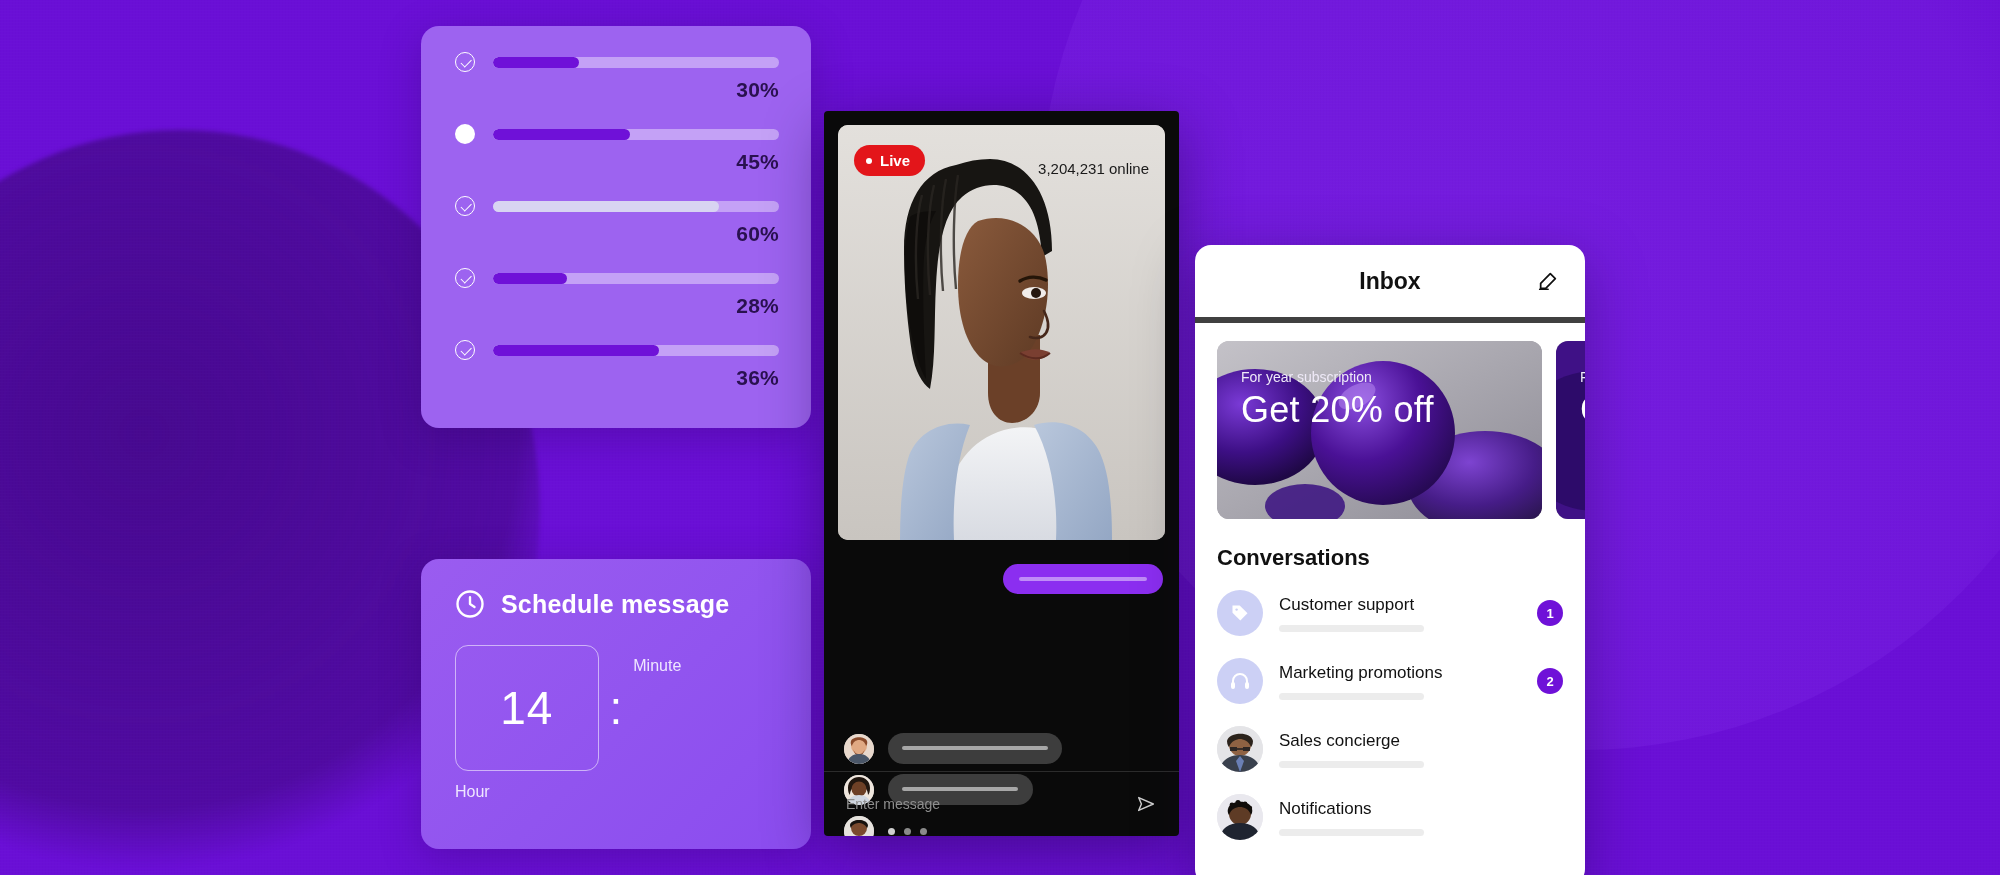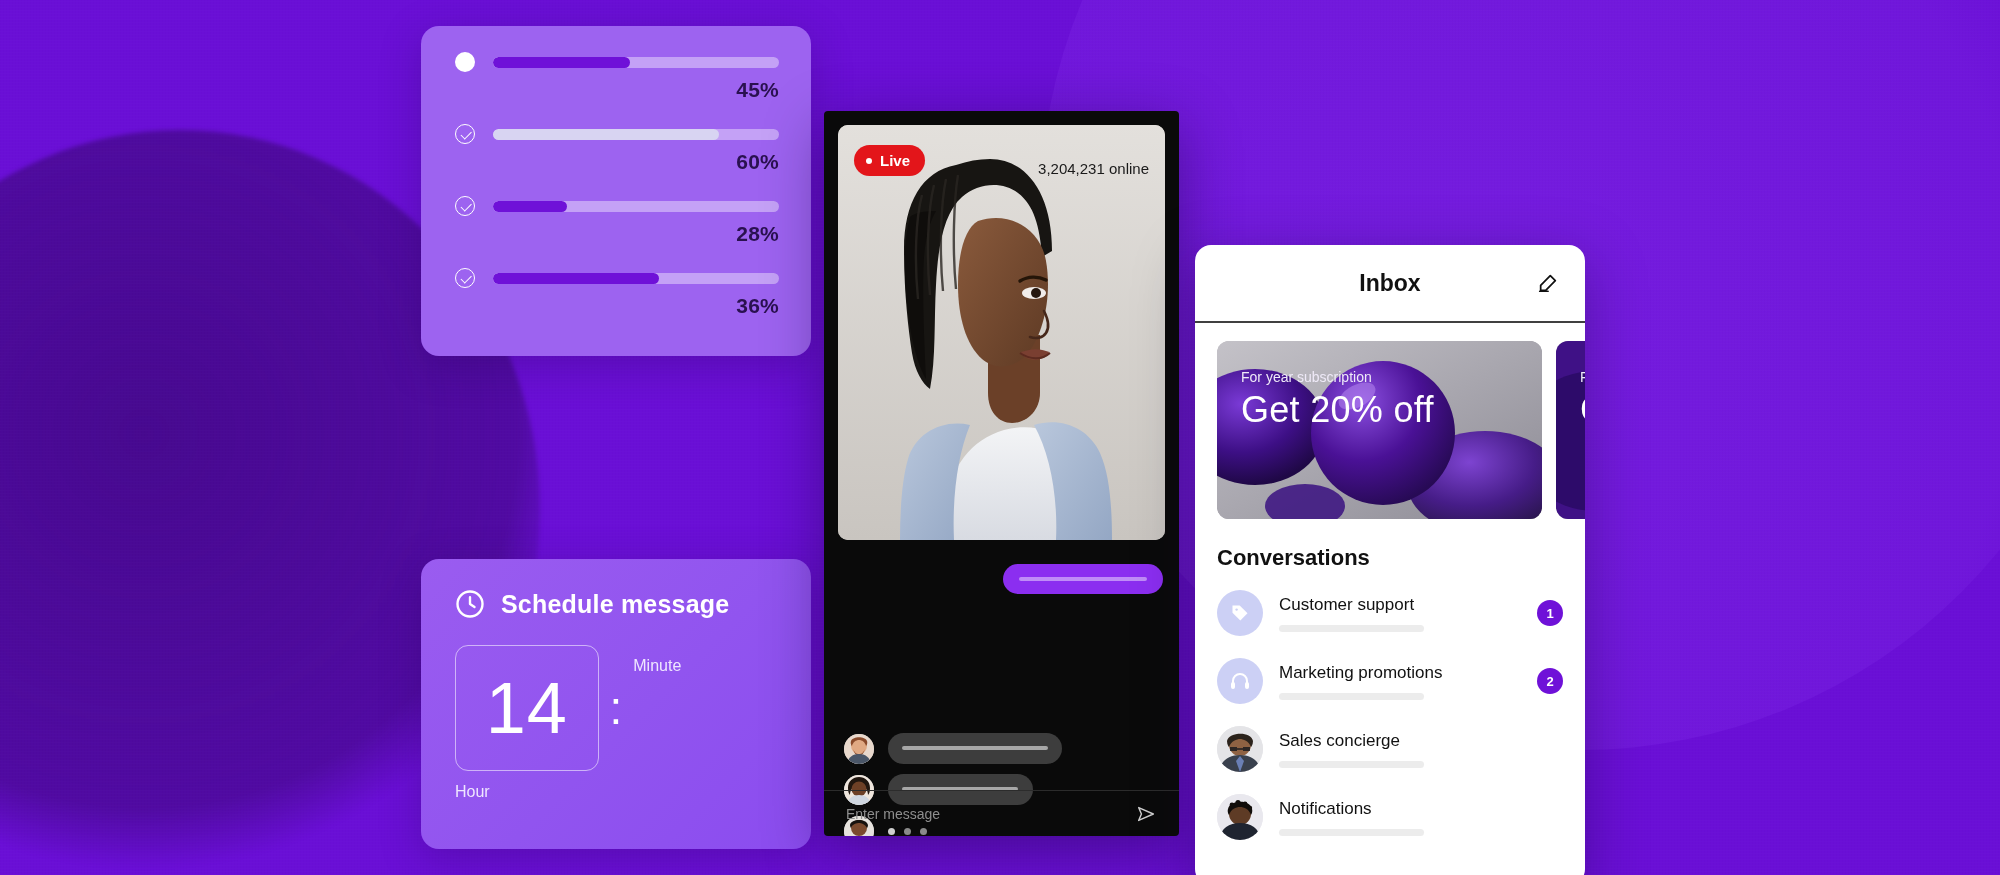--- a/index.html
+++ b/index.html
@@ -120,21 +120,21 @@
   .clock-icon { width: 30px; height: 30px; flex: 0 0 30px; }
   .sched-title { color: #fff; font-size: 25px; font-weight: 700; letter-spacing: .2px; }
   .time-row { display: flex; align-items: flex-start; gap: 0; }
   .time-box-wrap { display: flex; flex-direction: column; width: 150px; }
   .time-box {
     height: 126px;
     border: 1.6px solid rgba(255,255,255,.55);
     border-radius: 13px;
     display: flex; align-items: center; justify-content: center;
   }
-  .time-val { color: #fff; font-size: 72px; font-weight: 400; letter-spacing: 1px; }
+  .time-val { color: #fff; font-size: 46px; font-weight: 400; letter-spacing: 1px; }
   .time-label { color: #efe6ff; font-size: 16px; margin-top: 12px; }
   .time-colon {
     width: 36px; height: 126px;
     display: flex; align-items: center; justify-content: center;
     color: #fff; font-size: 46px; font-weight: 400;
   }
 
   
   .phone {
     position: absolute;
@@ -189,21 +189,21 @@
   }
   .bubble-in::after {
     content:""; position:absolute; left:14px; top:13px;
     height:4px; border-radius:99px; background: rgba(255,255,255,.55);
   }
   .typing { display: flex; gap: 9px; align-items: center; }
   .typing span { width: 7px; height: 7px; border-radius: 50%; background: #8a8a8a; }
   .typing span:first-child { background: #cfcfcf; }
   .phone-input {
     position: absolute; left: 0; right: 0; bottom: 0;
-    height: 46px;
+    height: 65px;
     border-top: 1px solid #2c2c2c;
     display: flex; align-items: center;
     padding: 0 22px;
   }
   .phone-input-text { color: #8e8e8e; font-size: 14px; flex: 1; }
   .send-icon { width: 22px; height: 22px; }
 
   
   .inbox {
     position: absolute;
@@ -211,21 +211,21 @@
     width: 390px; height: 640px;
     background: #ffffff;
     border-radius: 16px;
     box-shadow: 0 16px 60px rgba(20,0,50,.35);
     overflow: hidden;
   }
   .inbox-header {
     height: 78px;
     display: flex; align-items: center; justify-content: center;
     position: relative;
-    border-bottom: 2px solid #404040;
+    border-bottom: 6px solid #404040;
   }
   .inbox-title { font-size: 23px; font-weight: 700; color: #111; }
   .compose-icon { position: absolute; right: 26px; width: 22px; height: 22px; }
   .promo-strip {
     display: flex; gap: 14px;
     padding: 18px 0 0 22px;
   }
   .promo-card {
     flex: 0 0 auto;
     width: 325px; height: 178px;
@@ -271,20 +271,29 @@
 <body>
 
 <div class="stage">
   <div class="bg-blob-left"></div>
   <div class="bg-blob-right"></div>
   <div class="bg-noise"></div>
 
   <div class="poll-card">
     <div class="poll-body">
 
+      <div class="poll-row">
+        <div class="poll-line">
+          <div class="poll-marker ring"></div>
+          <div class="poll-track">
+            <div class="poll-fill" style="width:30%"></div>
+          </div>
+        </div>
+        <div class="poll-pct">30%</div>
+      </div>
 
       <div class="poll-row">
         <div class="poll-line">
           <div class="poll-marker dot"></div>
           <div class="poll-track">
             <div class="poll-fill" style="width:48%"></div>
           </div>
         </div>
         <div class="poll-pct">45%</div>
       </div>

